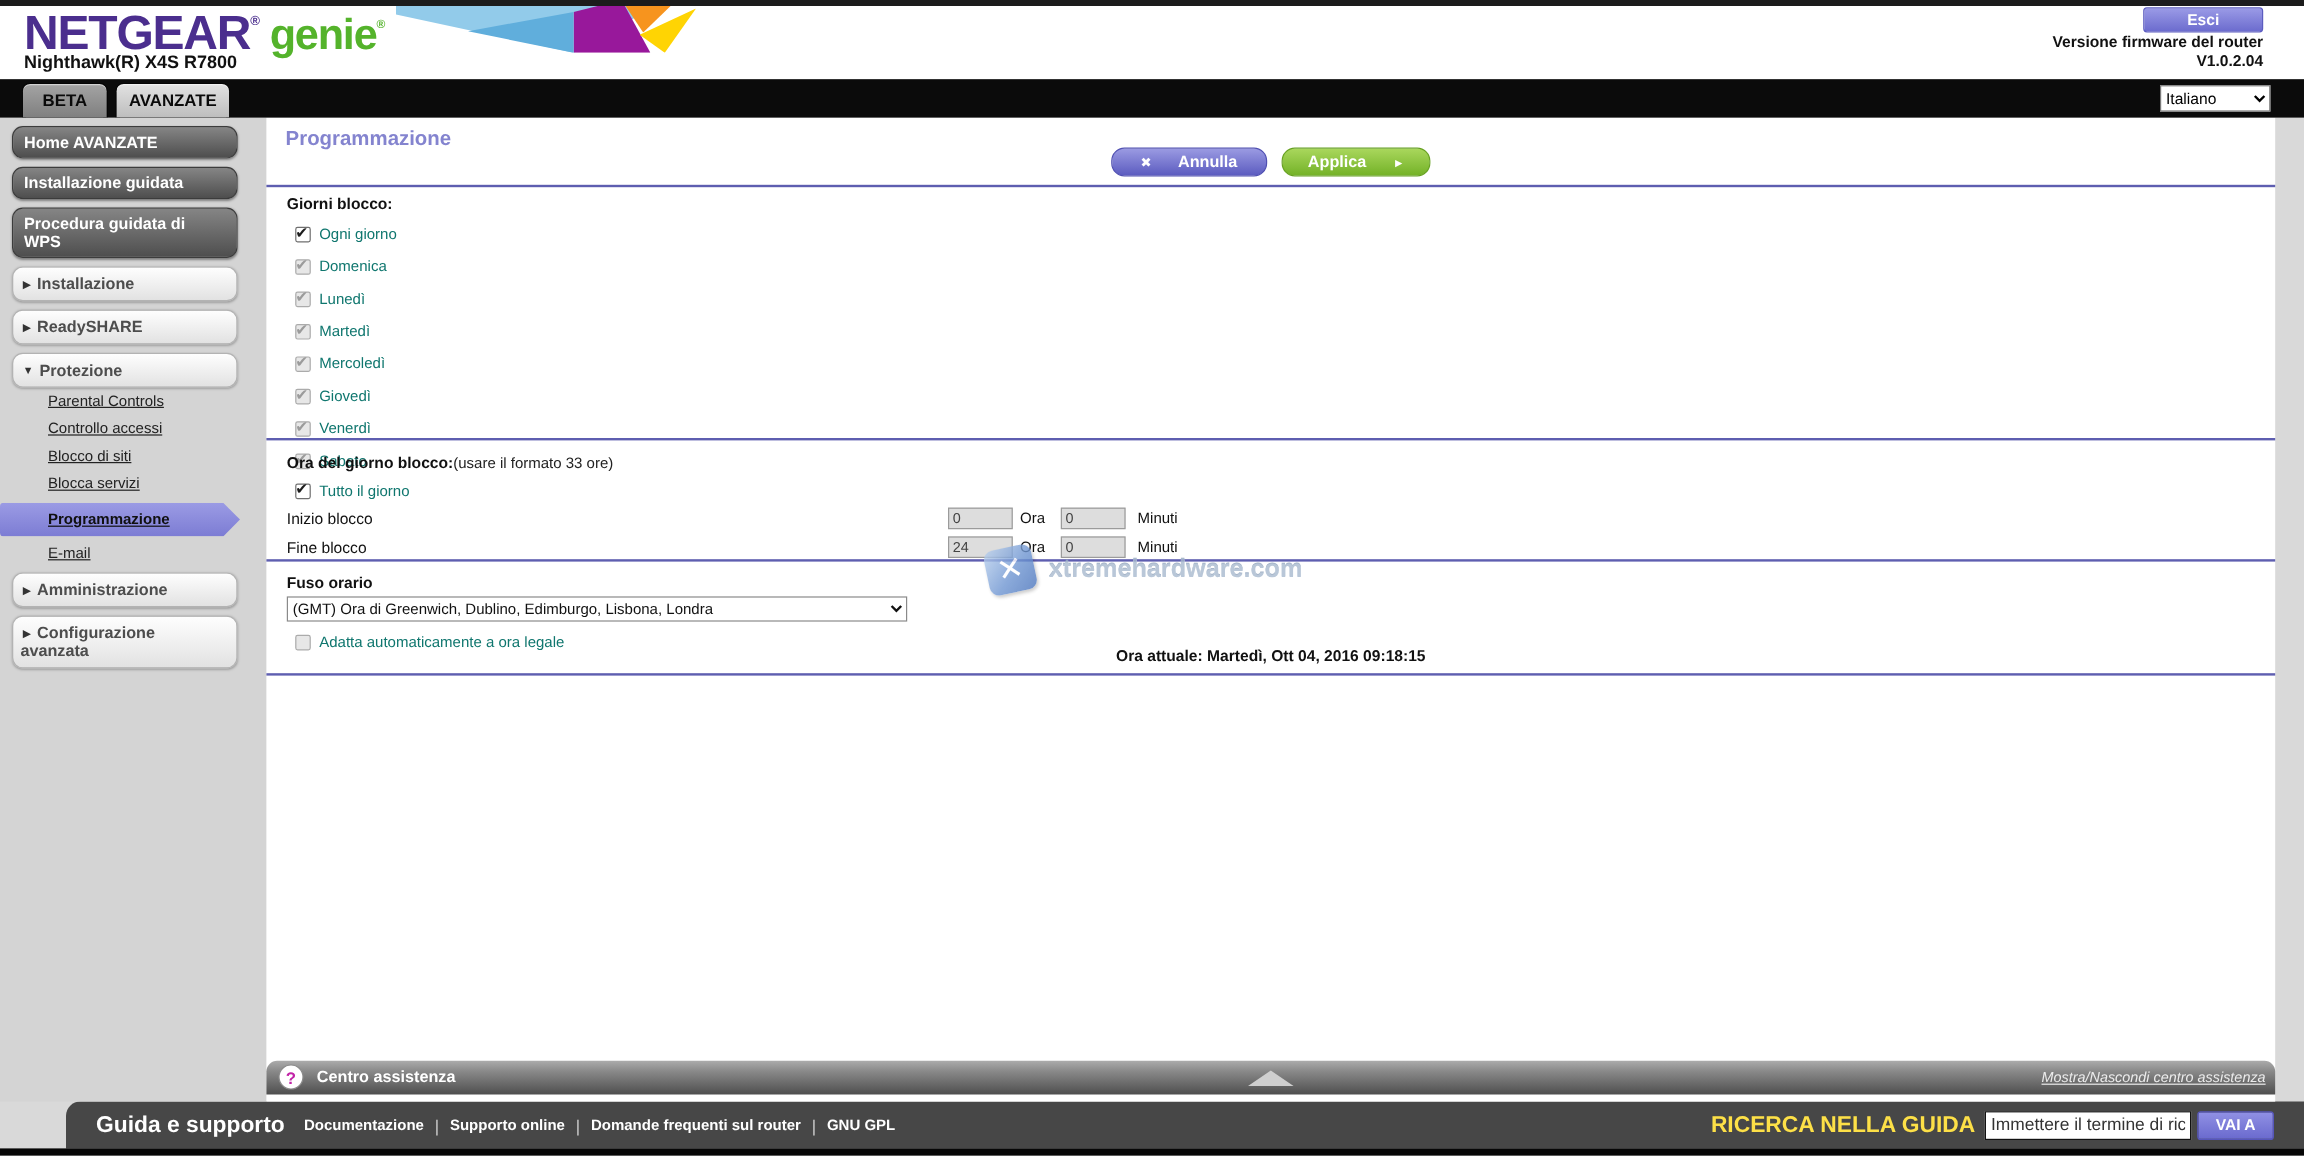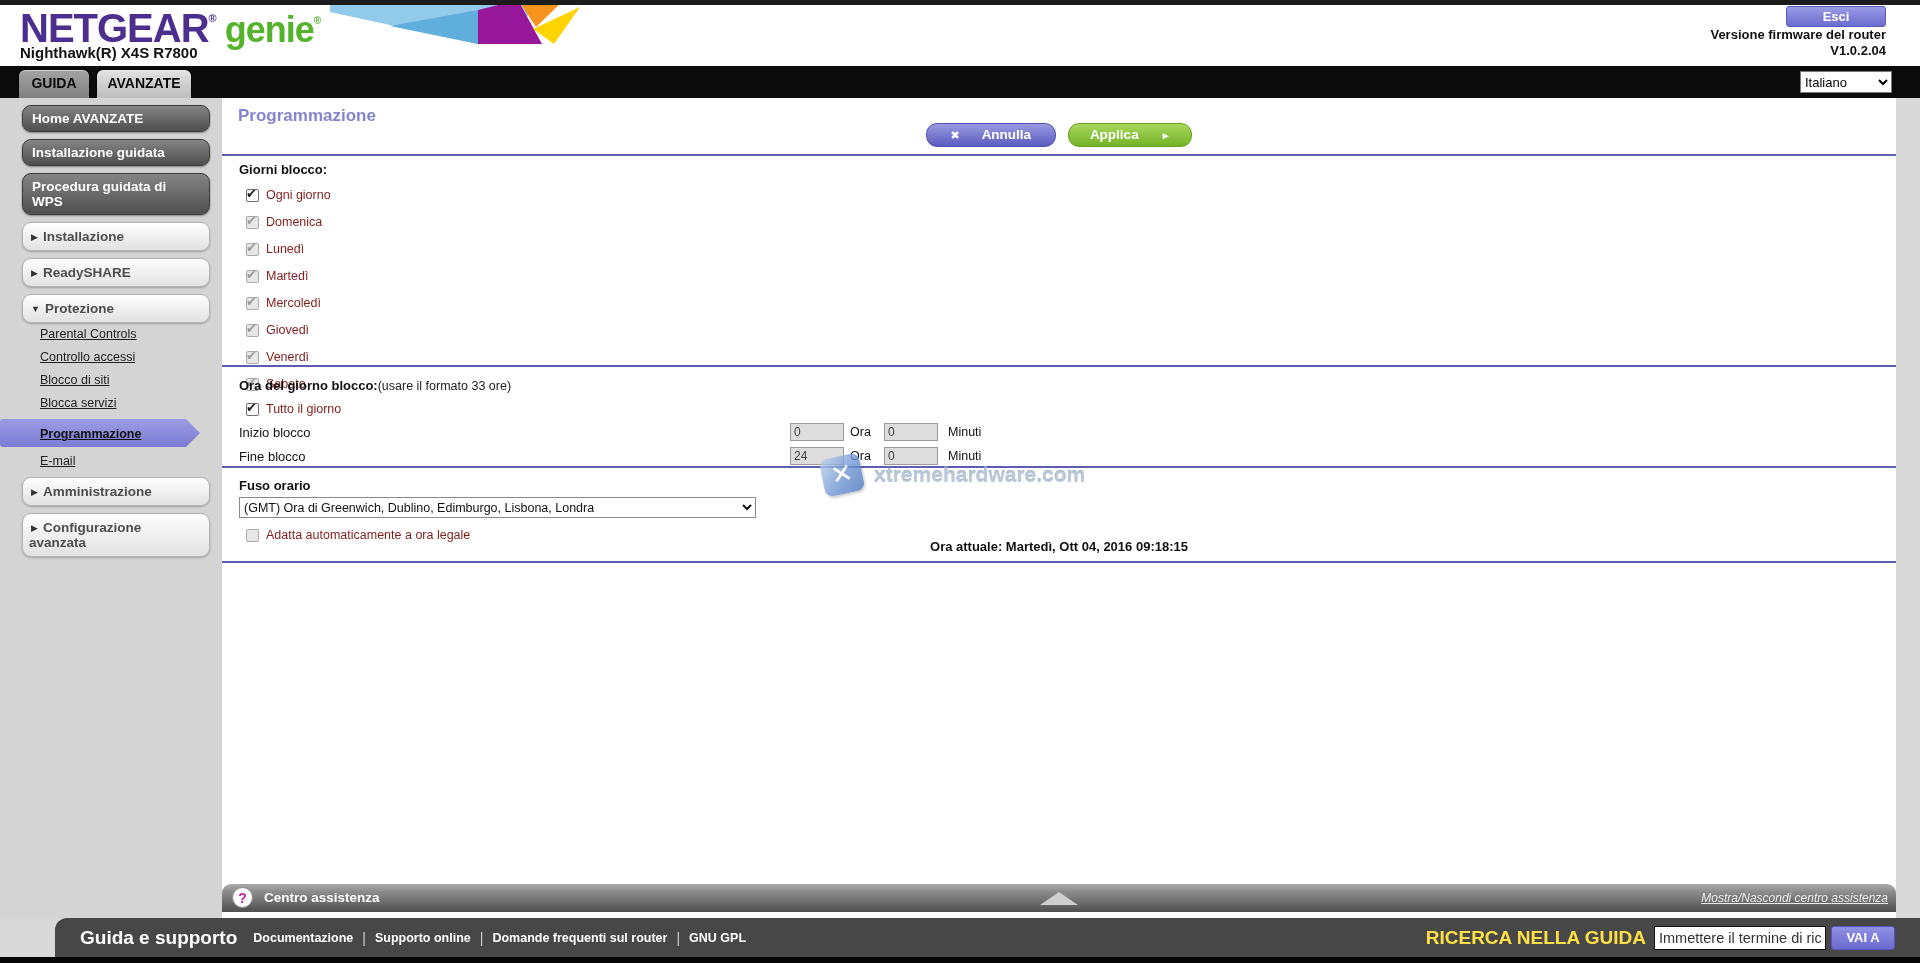--- a/index.html
+++ b/index.html
@@ -26,21 +26,21 @@
 
   
   .tabstrip { position:absolute; top:66px; left:0; width:1920px; height:32px; background:#0b0b0b; z-index:2; }
   .tab { position:absolute; bottom:0; height:29px; border:1px solid #050505; border-bottom:none; border-radius:7px 7px 0 0; font-size:14px; font-weight:bold; color:#0a0a0a; text-align:center; line-height:27px; cursor:pointer; box-shadow:inset 0 1px 0 rgba(255,255,255,.5); }
   .tab-base { left:18px; width:72px; background:linear-gradient(#a4a4a4,#7f7f7f); }
   .tab-adv  { left:96px; width:96px; background:linear-gradient(#e2e2e2,#bdbdbd); }
   .lang-select { position:absolute; right:28px; top:5px; width:92px; height:22px; font-size:13px; font-family:"Liberation Sans",sans-serif; border:1px solid #7a7a7a; background:#fff; }
 
   
   .sidebar { position:absolute; top:98px; left:0; width:222px; height:820px; background:#d4d4d4; z-index:1; }
-  .sbtn { width:188px; margin:7px 0 0 22px; border-radius:9px; padding:5px 9px; font-size:13.5px; font-weight:bold; cursor:pointer; }
+  .sbtn { width:188px; margin:7px 0 0 10px; border-radius:9px; padding:5px 9px; font-size:13.5px; font-weight:bold; cursor:pointer; }
   .sbtn-dark { background:linear-gradient(#858585,#4e4e4e); border:1px solid #3c3c3c; color:#fff; box-shadow:0 1px 2px rgba(0,0,0,.4); }
   .sbtn-light { background:linear-gradient(#fefefe,#e2e2e2); border:1px solid #b3b3b3; color:#4d4d4d; box-shadow:0 1px 2px rgba(0,0,0,.25); padding:6px 9px 6px 6px; }
   .sbtn-light .arr { font-size:9px; color:#333; margin:0 5px 0 2px; vertical-align:1px; }
   .subnav { margin:4px 0 4px 0; }
   .sublink { display:block; margin:0 4px 9px 40px; font-size:12.5px; color:#222; text-decoration:underline; cursor:pointer; }
   .sublink-selected { margin:0 0 7px 0; padding:5px 0 5px 40px; width:200px; background:linear-gradient(#9b9be4,#7c7cd4); clip-path:polygon(0 0,186px 0,200px 50%,186px 100%,0 100%); border-radius:3px; }
   .sublink-selected span { font-size:12.5px; color:#101010; text-decoration:underline; font-weight:bold; cursor:pointer; }
 
   
   .content { position:absolute; top:98px; left:222px; width:1674px; height:820px; background:#fff; z-index:1; }
@@ -55,21 +55,21 @@
   .hr1 { top:56px; } .hr2 { top:267px; } .hr3 { top:368px; } .hr4 { top:463px; }
   .sec-label { font-size:13px; font-weight:bold; color:#111; }
   .sec-note { font-size:12.5px; font-weight:normal; color:#222; }
   .days-section { position:absolute; top:64px; left:17px; }
   .chk-row { height:22px; margin-top:5px; display:flex; align-items:center; }
   .chk-row:first-of-type { margin-top:7px; }
   .chk { width:13px; height:13px; border:1px solid #6f6f6f; background:#fff; border-radius:2px; position:relative; display:inline-block; margin:0 7px 0 7px; cursor:pointer; }
   .chk.checked::after { content:"✔"; position:absolute; left:-1px; top:-4px; font-size:13px; color:#1c1c1c; }
   .chk.disabled { background:#e7e7e7; border-color:#ababab; cursor:default; }
   .chk.disabled::after { color:#9b9b9b; }
-  .chk-label { font-size:12.5px; color:#7f1d1d; }
+  .chk-label { font-size:12.5px; color:#0f766e; }
   .time-section { position:absolute; top:280px; left:17px; width:1000px; }
   .inline-row { height:24px; display:flex; align-items:center; }
   .field-label { font-size:13px; color:#111; width:551px; }
   .num-input { width:54px; height:18px; background:#ddd; border:1px solid #9b9b9b; font-size:12px; color:#444; padding:0 3px; font-family:"Liberation Sans",sans-serif; }
   .unit { font-size:12.5px; color:#111; margin:0 6px 0 6px; width:28px; }
   .unit2 { font-size:12.5px; color:#111; margin-left:10px; }
   .tz-section { position:absolute; top:380px; left:17px; }
   .tz-select { width:517px; height:21px; margin-top:4px; font-size:12.5px; font-family:"Liberation Sans",sans-serif; border:1px solid #8a8a8a; background:#fff; color:#111; }
   .dst-row { margin-top:10px; display:flex; align-items:center; }
   .watermark { position:absolute; top:358px; left:600px; opacity:.8; display:flex; align-items:center; pointer-events:none; }
@@ -114,21 +114,21 @@
       <div class="p5"></div>
   </div>
   <div class="logout-btn">Esci</div>
   <div class="fw">
     <div>Versione firmware del router</div>
     <div>V1.0.2.04</div>
   </div>
 </div>
 
 <div class="tabstrip">
-  <div class="tab tab-base">GUIDA</div>
+  <div class="tab tab-base">BETA</div>
   <div class="tab tab-adv">AVANZATE</div>
   <select class="lang-select">
     <option>Italiano</option>
   </select>
 </div>
 
 <div class="sidebar">
   <div class="sbtn sbtn-dark">Home AVANZATE</div>
   <div class="sbtn sbtn-dark">Installazione guidata</div>
   <div class="sbtn sbtn-dark">Procedura guidata di WPS</div>

